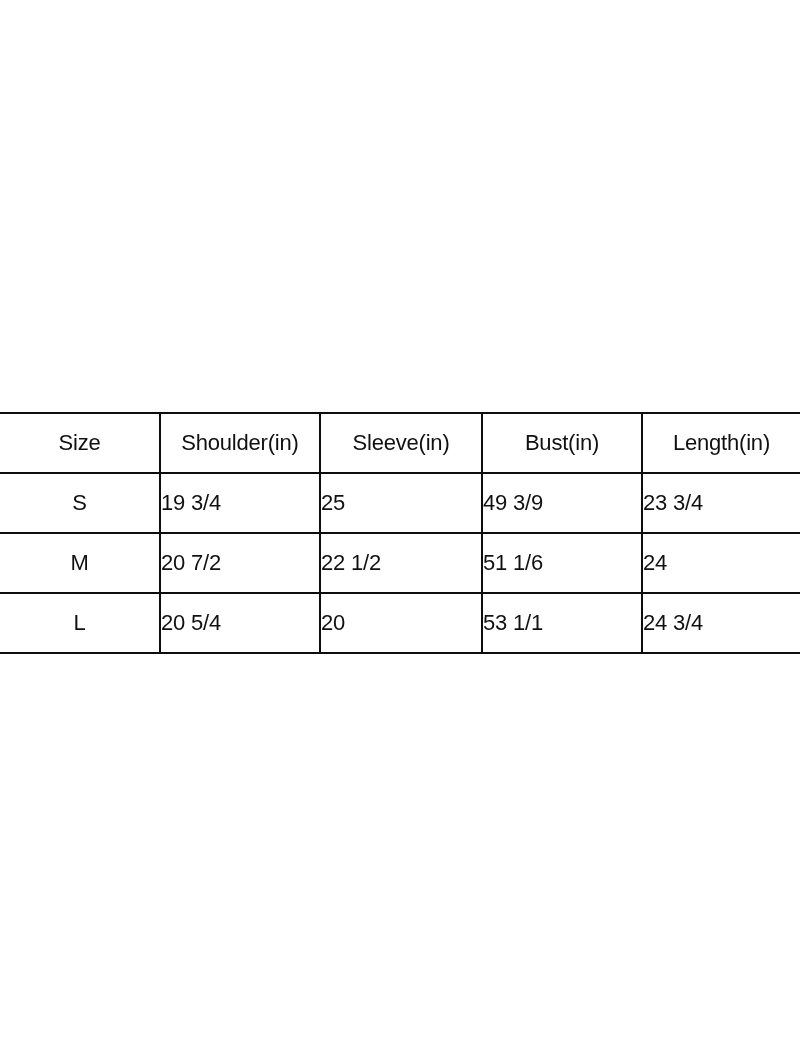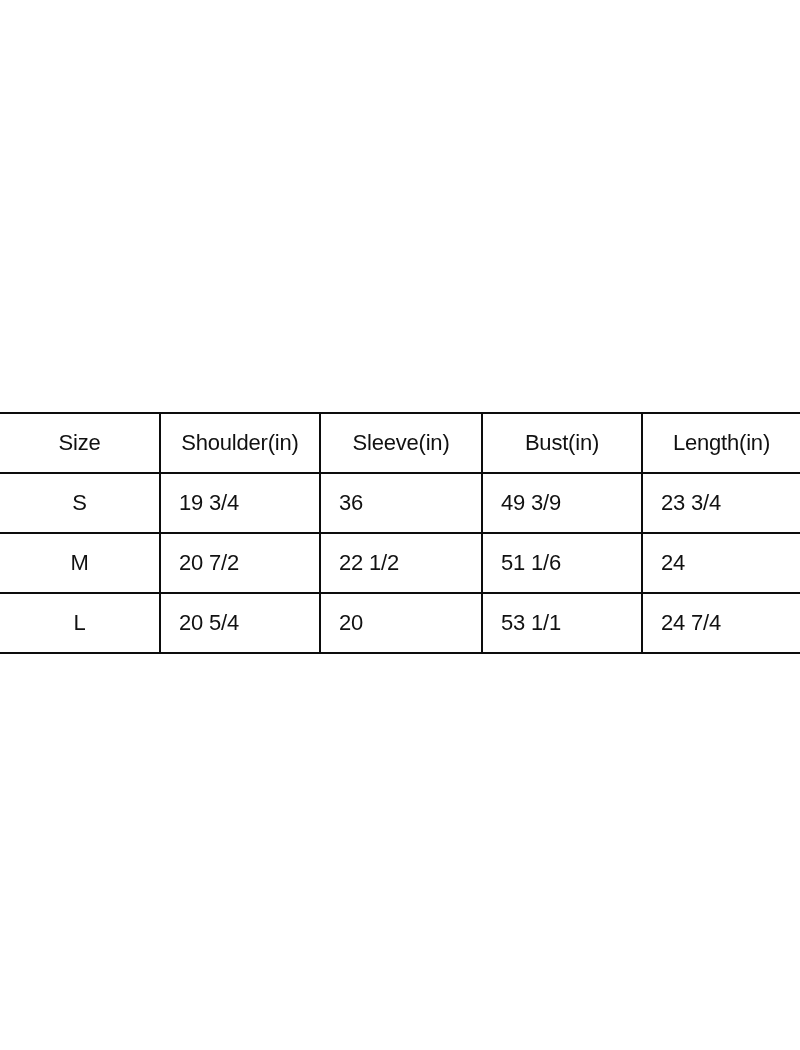--- a/index.html
+++ b/index.html
@@ -59,21 +59,20 @@
   
   table.size-chart tbody td.size-cell {
     text-align: center;
     vertical-align: middle;
   }
 
   
   table.size-chart tbody td.meas-cell {
     text-align: left;
     vertical-align: middle;
-    padding-left: 18px;
   }
 
   
   col.c-size    { width: 160px; }
   col.c-shoul   { width: 160px; }
   col.c-sleeve  { width: 162px; }
   col.c-bust    { width: 160px; }
   col.c-length  { width: 158px; }
 
   
@@ -100,33 +99,33 @@
         <th>Shoulder(in)</th>
         <th>Sleeve(in)</th>
         <th>Bust(in)</th>
         <th>Length(in)</th>
       </tr>
     </thead>
     <tbody>
       <tr>
         <td class="size-cell">S</td>
         <td class="meas-cell">19 3/4</td>
-        <td class="meas-cell">36</td>
+        <td class="meas-cell">25</td>
         <td class="meas-cell">49 3/9</td>
         <td class="meas-cell">23 3/4</td>
       </tr>
       <tr>
         <td class="size-cell">M</td>
         <td class="meas-cell">20 7/2</td>
         <td class="meas-cell">22 1/2</td>
         <td class="meas-cell">51 1/6</td>
         <td class="meas-cell">24</td>
       </tr>
       <tr>
         <td class="size-cell">L</td>
         <td class="meas-cell">20 5/4</td>
         <td class="meas-cell">20</td>
         <td class="meas-cell">53 1/1</td>
-        <td class="meas-cell">24 7/4</td>
+        <td class="meas-cell">24 3/4</td>
       </tr>
     </tbody>
   </table>
 </div>
 
 </body></html>

